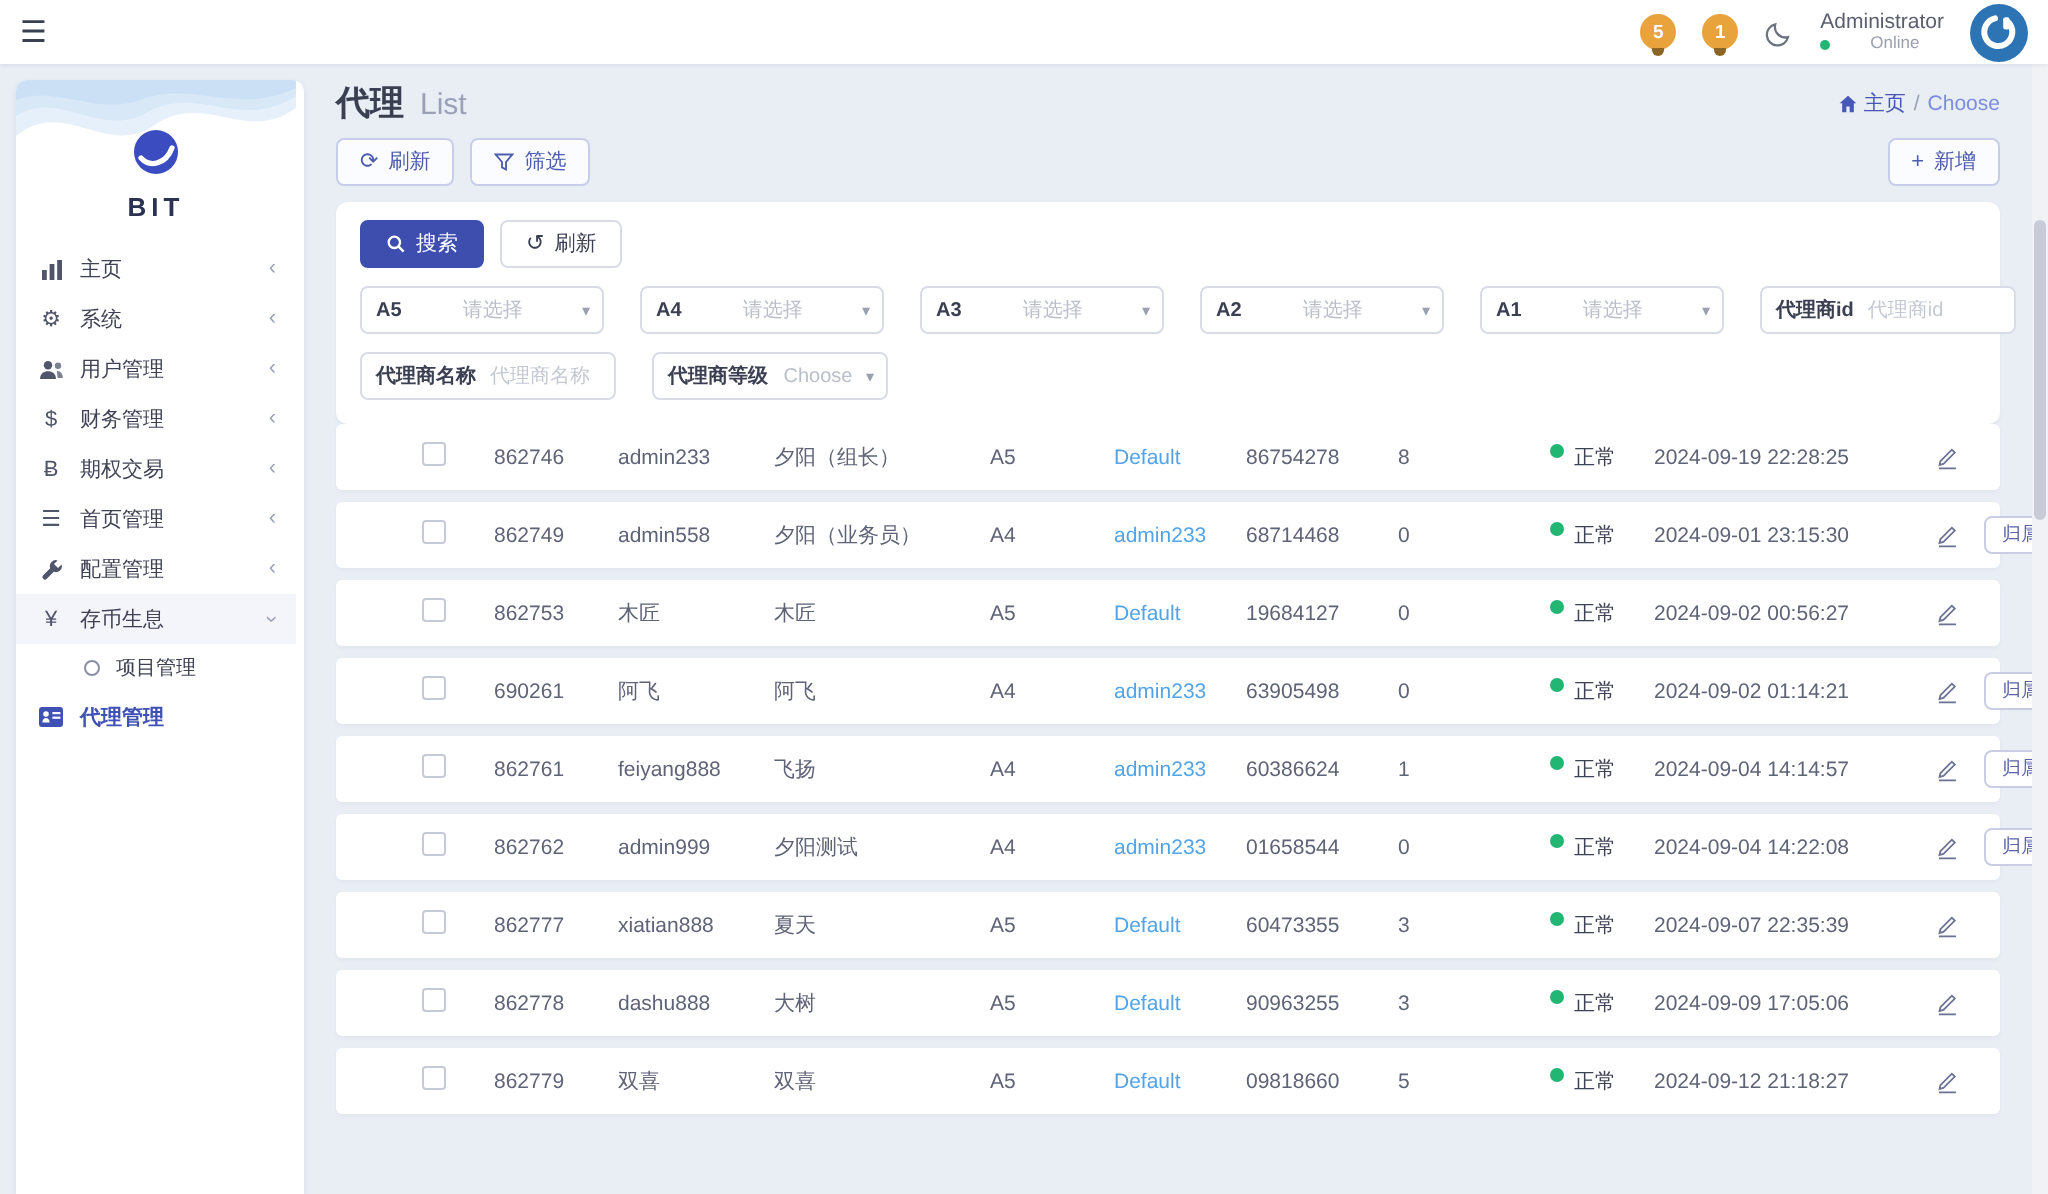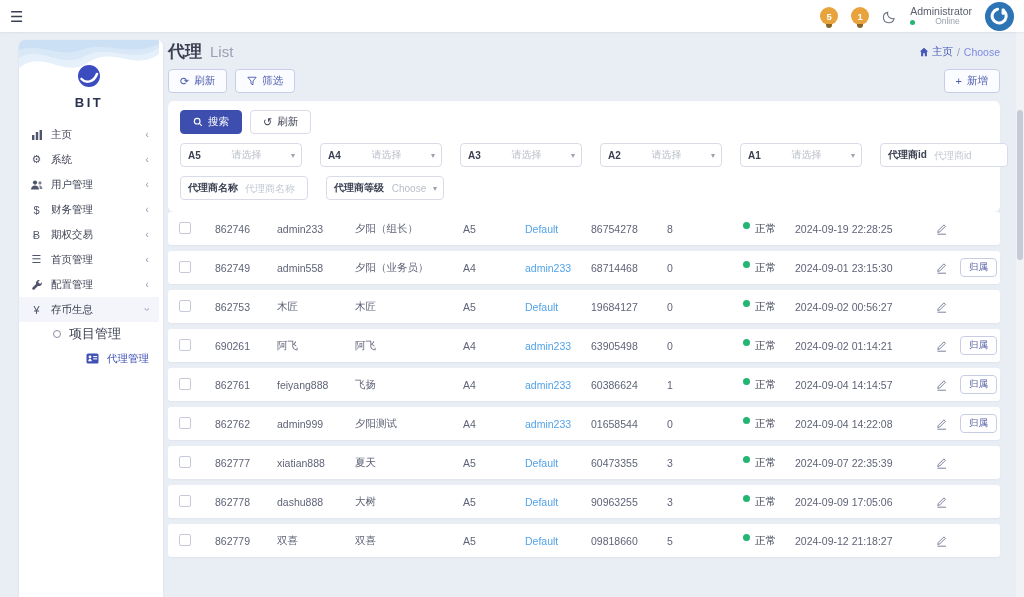--- a/index.html
+++ b/index.html
@@ -17,34 +17,34 @@
   .notif::after { content:""; position:absolute; bottom:-3px; left:50%; transform:translateX(-50%);
                   width:6px; height:4px; background:#8a6526; border-radius:0 0 3px 3px; }
   .moon { color:#6b7280; cursor:pointer; display:flex; }
   .user-block { text-align:right; line-height:1.15; cursor:pointer; }
   .user-name { font-size:10.5px; color:#5a5f6d; }
   .user-status { font-size:8.5px; color:#9aa0ad; display:flex; align-items:center; justify-content:flex-start; gap:20px; }
   .status-dot-sm { width:5px; height:5px; border-radius:50%; background:#22b573; display:inline-block; }
   .avatar { width:29px; height:29px; border-radius:50%; background:#2d74b5; display:flex; align-items:center; justify-content:center; cursor:pointer; }
 
   
-  .sidebar { position:absolute; left:19px; top:40px; bottom:0; width:144px; background:#fff;
+  .sidebar { position:absolute; left:8px; top:40px; bottom:0; width:144px; background:#fff;
              border-radius:6px 6px 0 0; box-shadow:0 1px 3px rgba(20,30,60,.07); overflow:hidden; }
   .sidebar-waves { position:absolute; top:0; left:0; }
   .logo-wrap { position:absolute; top:24px; left:0; width:140px; text-align:center; }
   .logo-text { margin-top:3px; font-size:13px; font-weight:700; letter-spacing:2.5px; color:#2b3150; }
   .menu { position:absolute; top:82px; left:0; width:140px; }
   .menu-item { height:25px; display:flex; align-items:center; padding:0 10px; font-size:10.5px; color:#3f4254; cursor:pointer; }
   .menu-item.highlight { background:#f3f5fa; }
-  .menu-item.active { color:#3f51b5; font-weight:400;justify-content:flex-end; }
+  .menu-item.active { color:#3f51b5; font-weight:700; }
   .menu-icon { width:15px; margin-right:7px; color:#50556b; font-size:11px; display:flex; justify-content:center; align-items:center; }
   .menu-label { white-space:nowrap; }
   .menu-chevron { margin-left:auto; color:#9aa0b5; font-size:11px; line-height:1; }
   .menu-chevron.open { transform:rotate(-90deg); }
-  .menu-sub { height:24px; display:flex; align-items:center; padding:0 10px 0 34px; font-size:13px; color:#3f4254; cursor:pointer; }
+  .menu-sub { height:24px; display:flex; align-items:center; padding:0 10px 0 34px; font-size:10px; color:#3f4254; cursor:pointer; }
   .sub-bullet { width:8px; height:8px; border:1px solid #8a8fa3; border-radius:50%; margin-right:8px; flex:none; }
 
   
   .main { position:absolute; left:168px; top:40px; width:832px; }
   .title-row { display:flex; align-items:baseline; height:20px; }
   .page-title { font-size:17px; font-weight:700; color:#3a3f51;text-align:right; }
   .page-subtitle { font-size:15px; color:#9aa0b5; margin-left:8px; }
   .breadcrumb { margin-left:auto; font-size:10.5px; color:#9aa0b5; display:flex; align-items:center; gap:4px; }
   .bc-home { color:#4558b8; display:flex; align-items:center; gap:3px; cursor:pointer; }
   .bc-current { color:#7c8ce0; cursor:pointer; }
@@ -72,21 +72,21 @@
   .fgroup input::placeholder { color:#c3c8d2; }
   .w-select { width:122px; flex:none; }
   .w-id { width:128px; flex:none; }
   .w-name { width:128px; flex:none; }
   .w-level { width:118px; flex:none; }
 
   
   .tgrid { display:grid; grid-template-columns:38px 62px 78px 108px 62px 66px 76px 76px 52px 140px 74px; align-items:center; }
   .thead { margin-top:13px; background:#eef0f7; height:30px; border-radius:4px 4px 0 0; font-size:10.5px; color:#6a7187; }
   .trow { background:#fff; height:33px; margin-bottom:6px; border-radius:3px; font-size:10.5px; color:#5f6377;
-          box-shadow:0 1px 2px rgba(30,40,80,.04); }
+          box-shadow:0 1px 2px rgba(30,40,80,.04);padding-left:32px; }
   .cell { padding-left:9px; white-space:nowrap; overflow:hidden; }
   .checkbox { width:12px; height:12px; border:1px solid #c6cad8; border-radius:2px; background:#fff; display:inline-block; cursor:pointer; margin-left:2px; }
   .link { color:#52a3e8; cursor:pointer; }
   .status-cell { display:flex; align-items:flex-start; gap:5px; color:#3f4254; }
   .dot { width:7px; height:7px; border-radius:50%; background:#22b573; flex:none; }
   .ops-cell { display:flex; align-items:center; gap:12px; }
   .edit-ic { display:flex; cursor:pointer; }
   .assign-btn { border:1px solid #c9cde3; color:#5a63a8; background:#fff; font-size:9.5px; padding:2px 8px;
                 border-radius:4px; cursor:pointer; font-family:inherit; }
 

